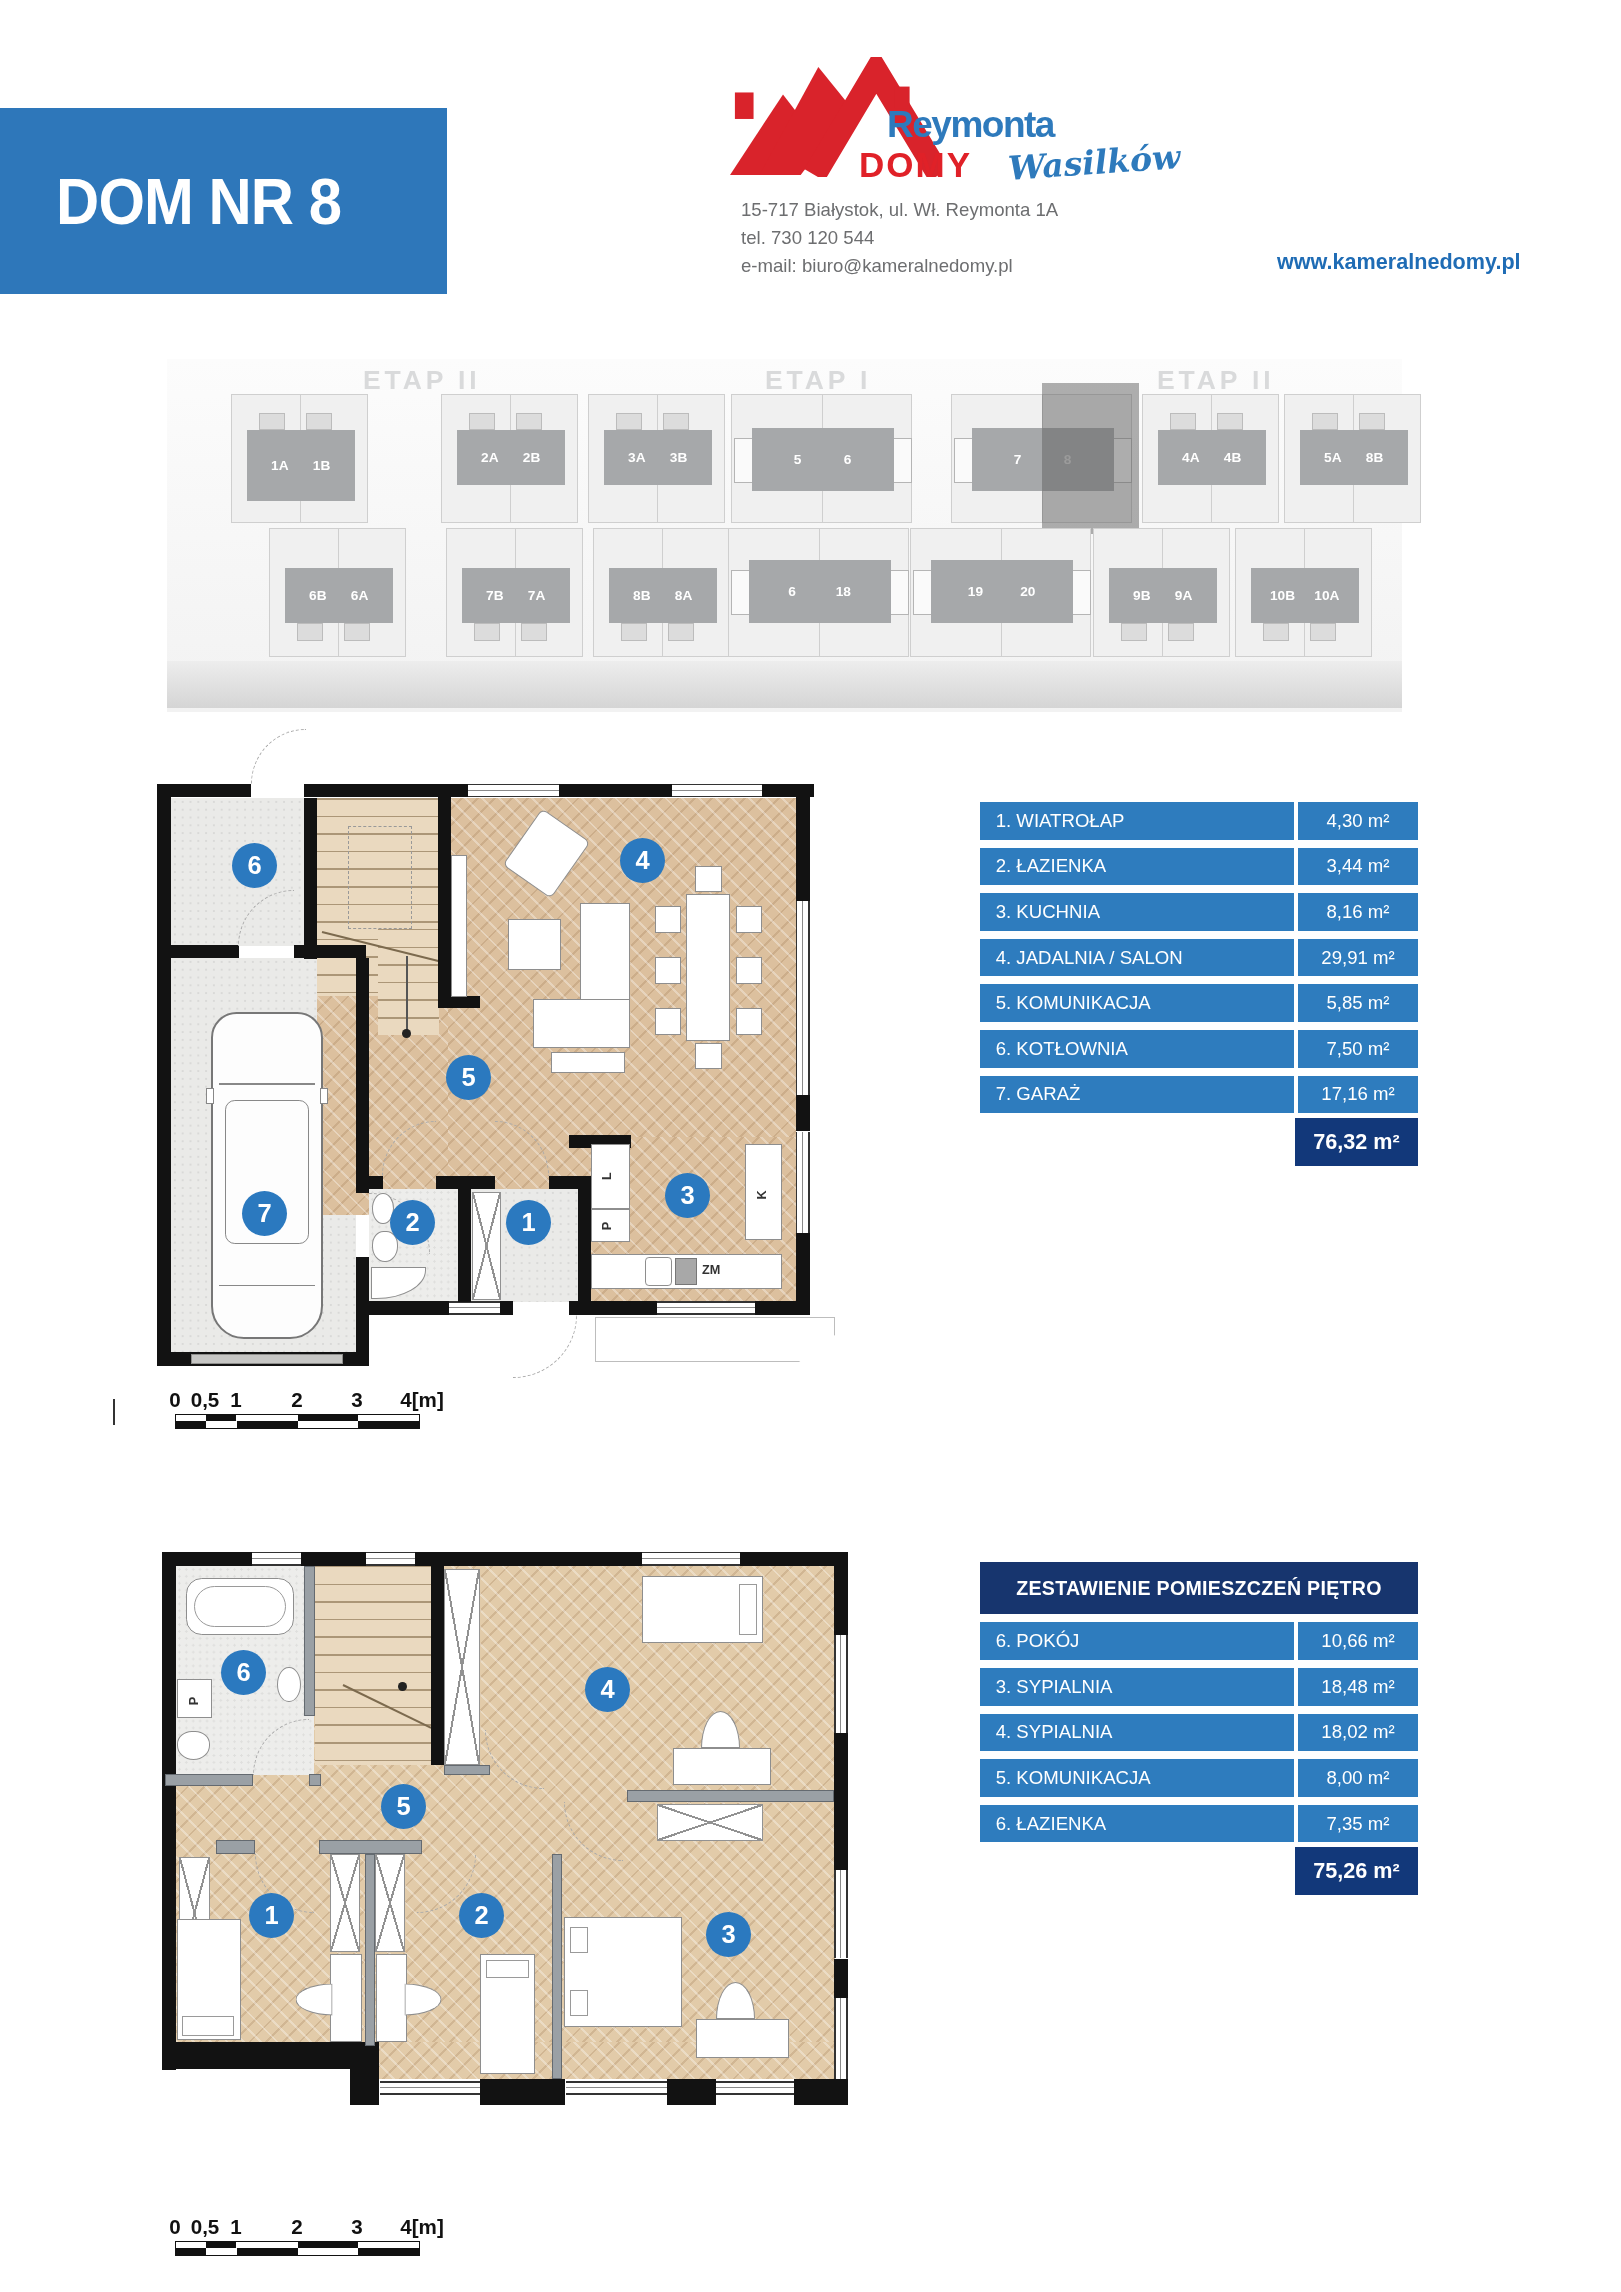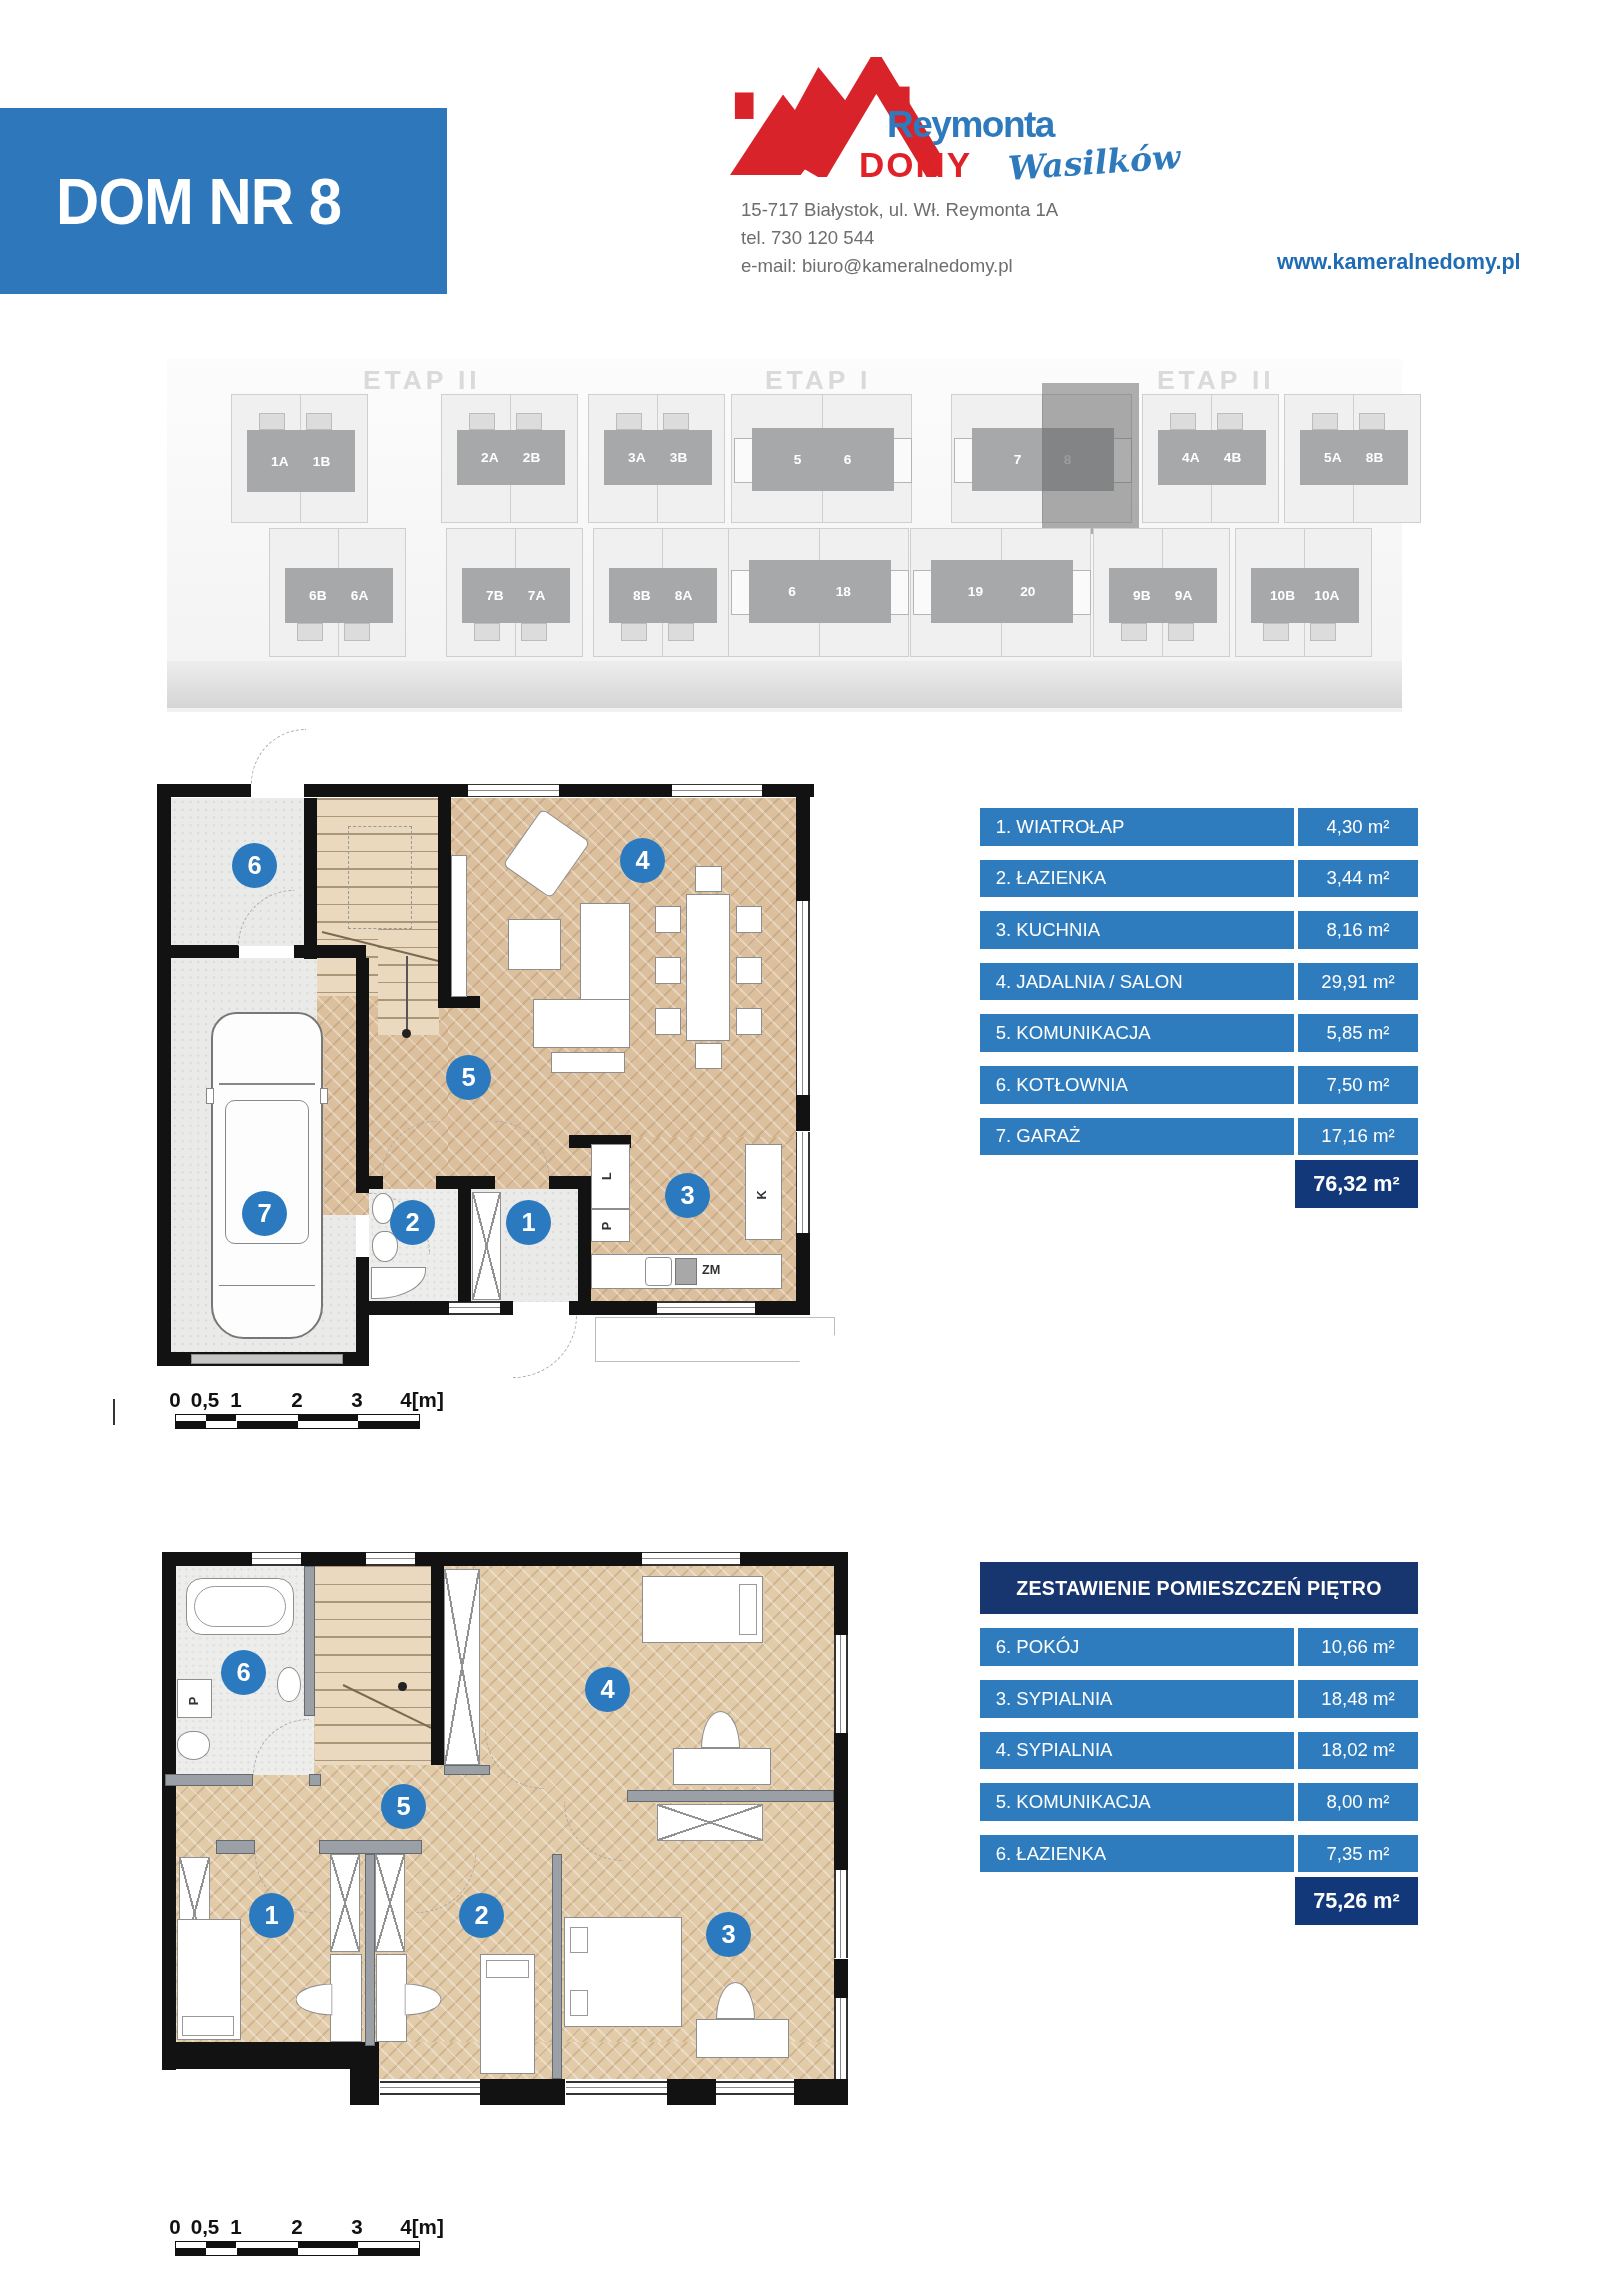--- a/index.html
+++ b/index.html
@@ -60,21 +60,21 @@
   .a-bl{border-right:none;border-top:none;border-radius:0 0 0 100%;}
   .a-br{border-left:none;border-top:none;border-radius:0 0 100% 0;}
   .badge{position:absolute;width:45px;height:45px;border-radius:50%;background:#2b79bf;color:#fff;
          display:flex;align-items:center;justify-content:center;font-size:25.5px;font-weight:bold;}
   .klab{position:absolute;font-size:12.7px;font-weight:bold;color:#333;}
   .rot{transform:rotate(-90deg);}
   
   .rtable{position:absolute;width:438px;}
   .rtable .hd{background:#17356e;color:#fff;font-weight:bold;font-size:19.6px;text-align:center;
               padding:14.7px 0;letter-spacing:0.3px;}
-  .rrow{display:flex;margin-top:14px;}
+  .rrow{display:flex;margin-top:8px;}
   .rrow .nm{flex:1;background:#2e7cbe;color:#fff;font-size:18.6px;padding:7.8px 0 7.8px 15.7px;}
   .rrow .ar{width:120px;margin-left:3.9px;background:#2e7cbe;color:#fff;font-size:18.6px;text-align:center;padding:7.8px 0;}
   .rtotal{display:flex;justify-content:flex-end;margin-top:4.9px;}
   .rtotal .tc{width:123px;background:#12387a;color:#fff;font-weight:bold;font-size:21.6px;text-align:center;padding:10.8px 0;}
   
   .sbar{position:absolute;width:255px;}
   .sbar .lbls{position:relative;height:25.5px;font-size:20.6px;font-weight:bold;color:#111;}
   .sbar .lbls span{position:absolute;transform:translateX(-50%);}
   .sbar .bar{position:relative;width:243px;height:13.7px;border:1px solid #111;box-sizing:content-box;}
   .sbar .seg{position:absolute;height:6.9px;}
@@ -114,21 +114,21 @@
 
   <div class="splan">
     <div class="etap" style="left:196px">ETAP II</div>
     <div class="etap" style="left:598px">ETAP I</div>
     <div class="etap" style="left:990px">ETAP II</div>
 
     <div class="sp-cell" style="left:64px;top:35px;width:137px;height:129px">
       <div class="sp-div"></div>
       <div class="sp-stub" style="left:27.4px;top:17.6px;width:25.5px;height:17.6px"></div>
         <div class="sp-stub" style="left:74px;top:17.6px;width:25.5px;height:17.6px"></div>
-      <div class="sp-house" style="left:14.7px;top:35px;width:108px;height:62px">
+      <div class="sp-house" style="left:14.7px;top:35px;width:108px;height:71px">
         <span>1A</span>
           <span>1B</span>
       </div>
     </div>
     <div class="sp-cell" style="left:274px;top:35px;width:137px;height:129px">
       <div class="sp-div"></div>
       <div class="sp-stub" style="left:27.4px;top:17.6px;width:25.5px;height:17.6px"></div>
         <div class="sp-stub" style="left:74px;top:17.6px;width:25.5px;height:17.6px"></div>
       <div class="sp-house" style="left:14.7px;top:35px;width:108px;height:55px">
         <span>2A</span>

